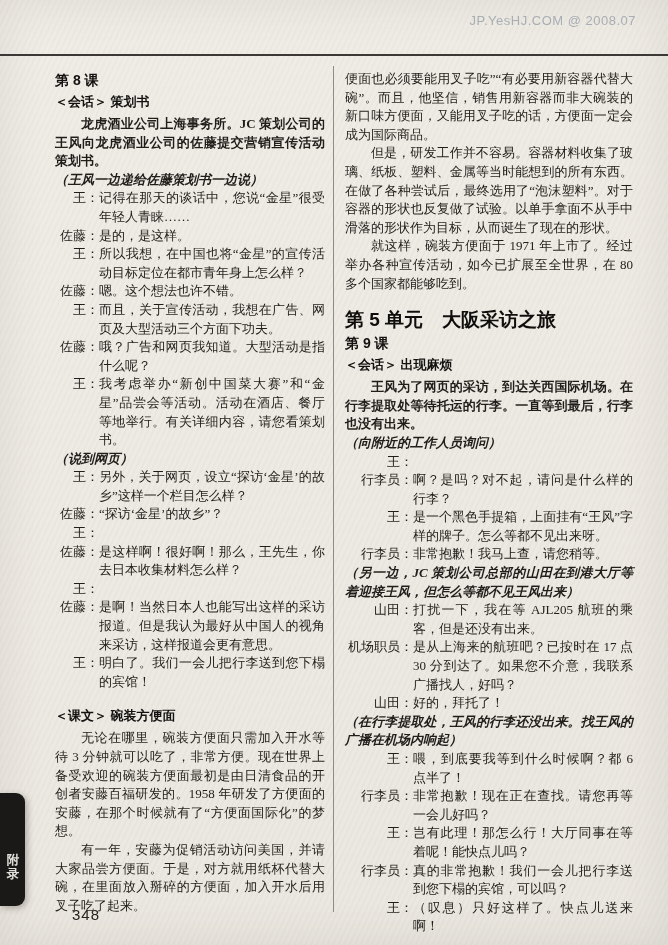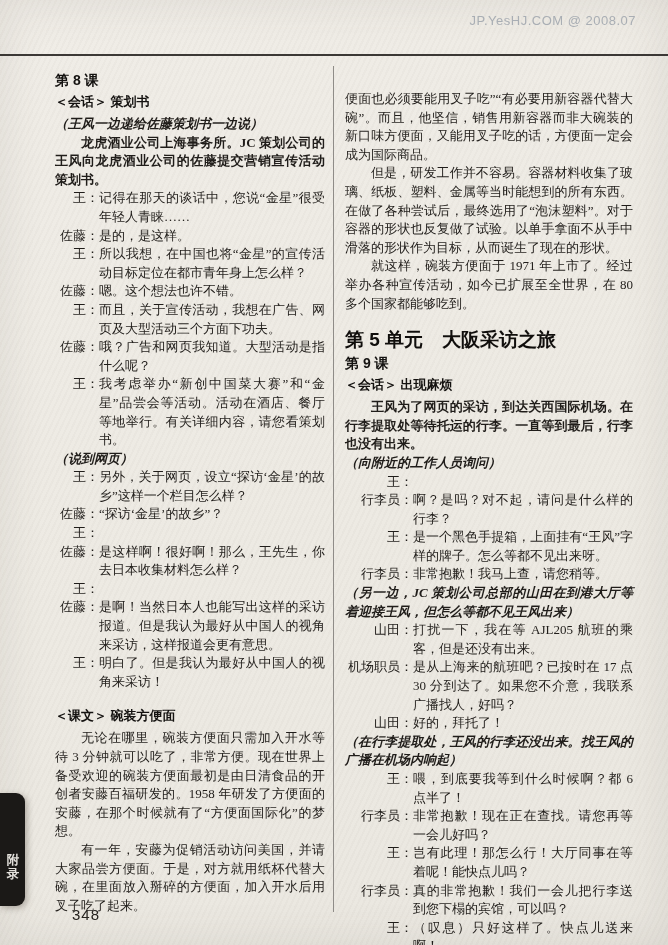--- a/index.html
+++ b/index.html
@@ -45,21 +45,21 @@
     font-weight:bold;font-size:13px;line-height:24px;color:#141210;
     margin-bottom:1px;
   }
   .unit{
     font-family:"Liberation Sans", sans-serif;
     font-weight:bold;font-size:19px;line-height:27px;color:#100e0c;
   }
   .intro{font-weight:bold;text-indent:2em;text-align:justify;}
   .stage{font-weight:bold;font-style:italic;text-align:justify;}
   .para{text-indent:2em;text-align:justify;}
-  .para_cont{text-align:justify;margin-top:20px;}
+  .para_cont{text-align:justify;}
   .dialogue{width:100%;}
   .dlg-line{display:flex;}
   .dlg-speaker{
     flex:0 0 var(--spk,44px);
     text-align:right;white-space:nowrap;
   }
   .dlg-text{flex:1;text-align:justify;}
   .side-tab{
     position:absolute;left:0;top:793px;width:25px;height:113px;
     background:var(--c-tab,#1b1917);
@@ -82,22 +82,22 @@
 </head>
 <body>
 
 <div class="page">
   <div class="watermark">JP.YesHJ.COM @ 2008.07</div>
   <div class="top-rule"></div>
   <div class="divider"></div>
   <div class="col col-left" id="col-left">
       <div class="blk lesson">第 8 课</div>
       <div class="blk section">＜会话＞ 策划书</div>
+      <div class="blk intro">龙虎酒业公司上海事务所。JC 策划公司的王风向龙虎酒业公司的佐藤提交营销宣传活动策划书。</div>
       <div class="blk stage">（王风一边递给佐藤策划书一边说）</div>
-      <div class="blk intro">龙虎酒业公司上海事务所。JC 策划公司的王风向龙虎酒业公司的佐藤提交营销宣传活动策划书。</div>
       <div class="dialogue" style="--spk: 44px;">
         <div class="dlg-line">
           <span class="dlg-speaker">王：</span>
           <span class="dlg-text">记得在那天的谈话中，您说“金星”很受年轻人青睐……</span>
         </div>
         <div class="dlg-line">
           <span class="dlg-speaker">佐藤：</span>
           <span class="dlg-text">是的，是这样。</span>
         </div>
         <div class="dlg-line">
@@ -140,21 +140,21 @@
         </div>
         <div class="dlg-line">
           <span class="dlg-speaker">王：</span>
         </div>
         <div class="dlg-line">
           <span class="dlg-speaker">佐藤：</span>
           <span class="dlg-text">是啊！当然日本人也能写出这样的采访报道。但是我认为最好从中国人的视角来采访，这样报道会更有意思。</span>
         </div>
         <div class="dlg-line">
           <span class="dlg-speaker">王：</span>
-          <span class="dlg-text">明白了。但是我认为最好从中国人的视角来采访！</span>
+          <span class="dlg-text">明白了。我们一会儿把行李送到您下榻的宾馆！</span>
         </div>
       </div>
       <div class="blk section gap">＜课文＞ 碗装方便面</div>
       <div class="blk para">无论在哪里，碗装方便面只需加入开水等待 3 分钟就可以吃了，非常方便。现在世界上备受欢迎的碗装方便面最初是由日清食品的开创者安藤百福研发的。1958 年研发了方便面的安藤，在那个时候就有了“方便面国际化”的梦想。</div>
       <div class="blk para">有一年，安藤为促销活动访问美国，并请大家品尝方便面。于是，对方就用纸杯代替大碗，在里面放入掰碎的方便面，加入开水后用叉子吃了起来。</div>
     </div>
   <div class="col col-right" id="col-right">
       <div class="blk para_cont">便面也必须要能用叉子吃”“有必要用新容器代替大碗”。而且，他坚信，销售用新容器而非大碗装的新口味方便面，又能用叉子吃的话，方便面一定会成为国际商品。</div>
       <div class="blk para">但是，研发工作并不容易。容器材料收集了玻璃、纸板、塑料、金属等当时能想到的所有东西。在做了各种尝试后，最终选用了“泡沫塑料”。对于容器的形状也反复做了试验。以单手拿面不从手中滑落的形状作为目标，从而诞生了现在的形状。</div>
       <div class="blk para">就这样，碗装方便面于 1971 年上市了。经过举办各种宣传活动，如今已扩展至全世界，在 80 多个国家都能够吃到。</div>

